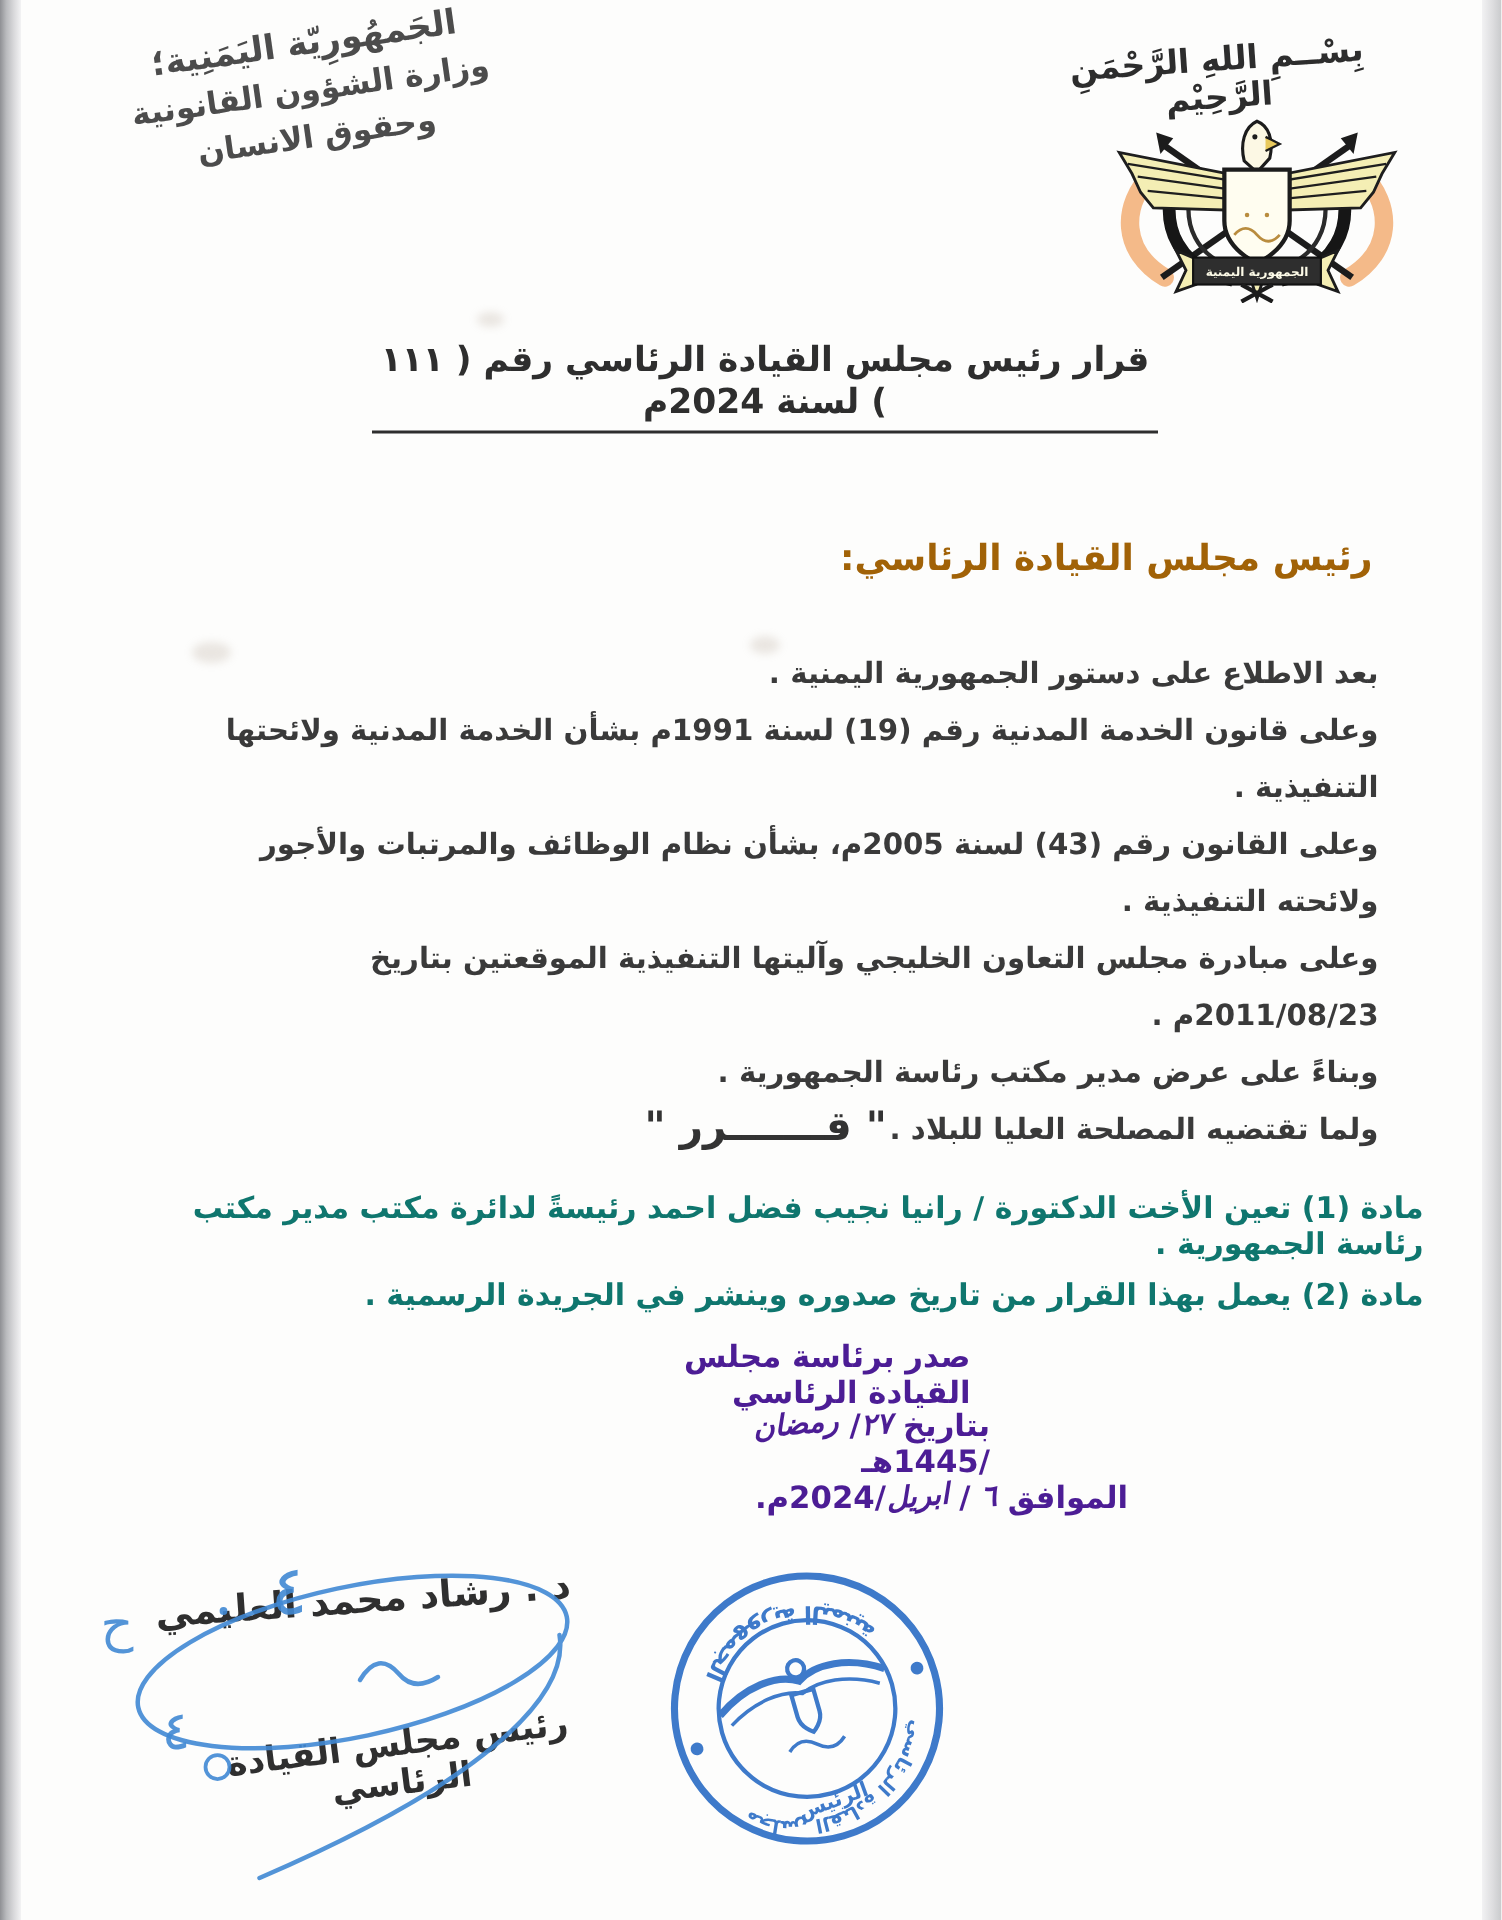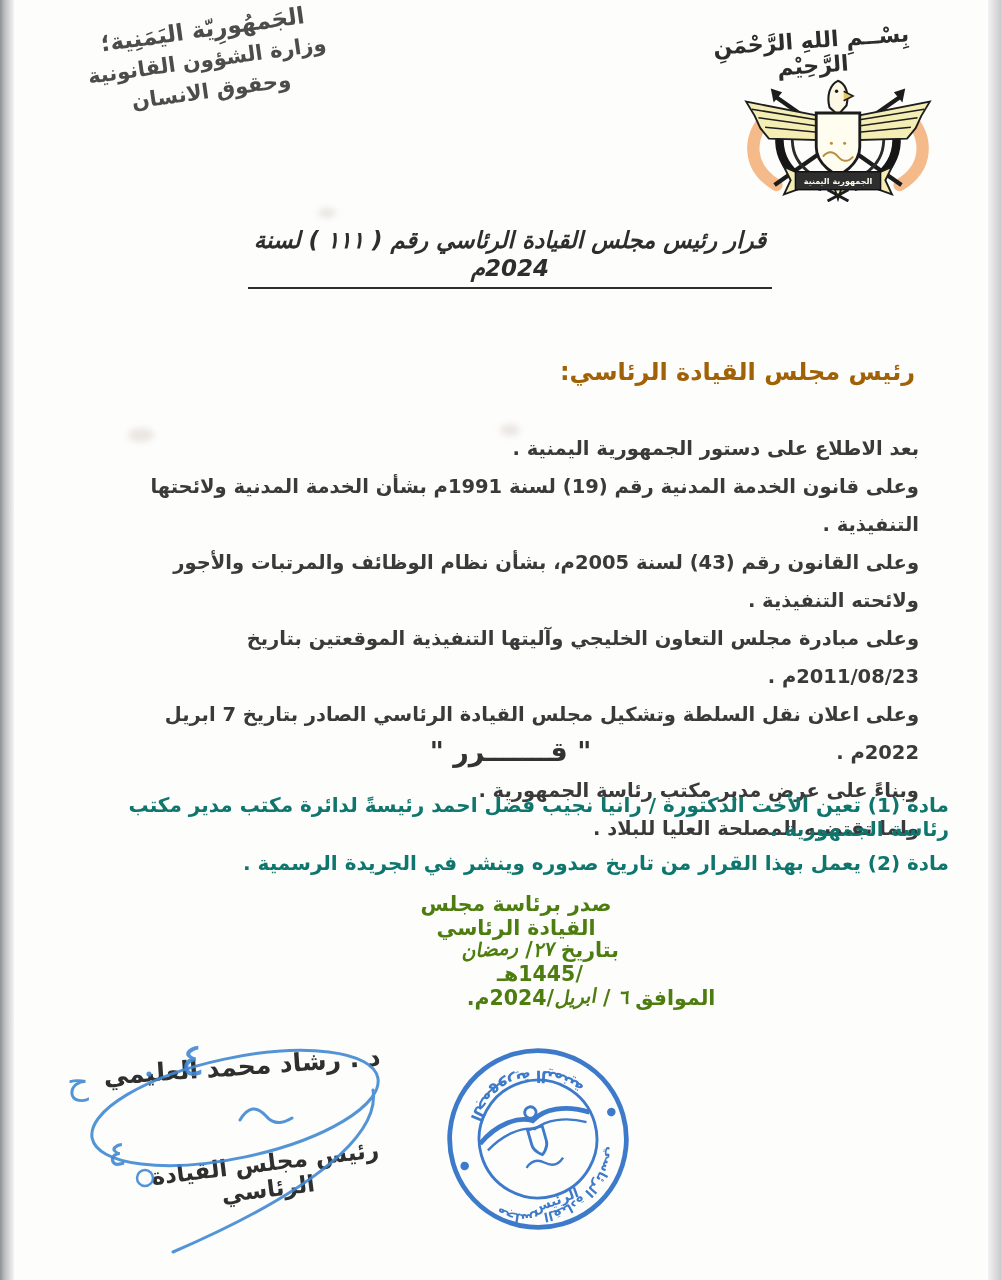--- a/index.html
+++ b/index.html
@@ -21,36 +21,36 @@
   .ministry-header .l1{font-size:23px;}
 
   .bismillah{left:688px;top:28px;width:248px;text-align:center;
     transform:rotate(-4deg);font-size:22px;color:#2d2d2d;font-weight:bold;}
 
   .emblem-svg{left:723px;top:60px;}
 
   .decree-title{left:248px;top:226px;width:524px;text-align:center;
     font-size:23px;color:#2e2e2e;font-weight:bold;line-height:28px;}
   .decree-title .tl{display:inline-block;border-bottom:2.5px solid #2e2e2e;
-    padding-bottom:5px;margin-bottom:5px;font-style:italic;}
+    padding-bottom:5px;margin-bottom:5px;}
 
   .salutation{right:86px;top:358px;font-size:24px;color:#a16207;font-weight:bold;}
 
   .preamble{right:82px;left:105px;top:430px;
     font-size:19.5px;line-height:38px;color:#3a3a3a;font-weight:bold;}
 
   .decision-word{left:398px;top:736px;width:225px;text-align:center;
     font-size:27px;letter-spacing:1px;color:#333;font-weight:bold;}
 
   .article{right:52px;left:70px;text-align:right;font-size:20px;
     color:#0f766e;font-weight:bold;}
   .article-1{top:793px;}
   .article-2{top:851px;}
 
-  .issued-line{position:absolute;text-align:center;color:#4d7c0f;font-weight:bold;font-size:20.5px;}
+  .issued-line{position:absolute;color:#4c1d95;font-weight:bold;font-size:20.5px;}
   .issued-1{left:385px;top:892px;width:262px;}
   .issued-2{left:420px;top:938px;width:240px;}
   .issued-3{left:430px;top:986px;width:322px;}
   .hand{display:inline-block;font-weight:600;font-style:italic;
     transform:rotate(-5deg) translateY(-1px);font-size:.95em;}
 
   .sig-name{left:92px;top:1052px;width:300px;text-align:center;
     font-size:25px;color:#2f2f2f;font-weight:bold;transform:rotate(-4deg);}
   .sig-title{left:123px;top:1150px;width:287px;text-align:center;
     font-size:23px;color:#2f2f2f;font-weight:bold;transform:rotate(-7deg);}
@@ -117,21 +117,20 @@
   <div><span class="tl">قرار رئيس مجلس القيادة الرئاسي رقم ( ١١١ ) لسنة 2024م</span></div>
 </div>
 
 <div class="abs salutation">رئيس مجلس القيادة الرئاسي:</div>
 
 <div class="abs preamble">
   <div>بعد الاطلاع على دستور الجمهورية اليمنية .</div>
   <div>وعلى قانون الخدمة المدنية رقم (19) لسنة 1991م بشأن الخدمة المدنية ولائحتها التنفيذية .</div>
   <div>وعلى القانون رقم (43) لسنة 2005م، بشأن نظام الوظائف والمرتبات والأجور ولائحته التنفيذية .</div>
   <div>وعلى مبادرة مجلس التعاون الخليجي وآليتها التنفيذية الموقعتين بتاريخ 2011/08/23م .</div>
-  <div>وعلى اعلان نقل السلطة وتشكيل مجلس القيادة الرئاسي الصادر بتاريخ 7 ابريل 2022م .</div>
   <div>وبناءً على عرض مدير مكتب رئاسة الجمهورية .</div>
   <div>ولما تقتضيه المصلحة العليا للبلاد .</div>
 </div>
 
 <div class="abs decision-word">" قـــــــرر "</div>
 
 <div class="abs article article-1">مادة (1) تعين الأخت الدكتورة / رانيا نجيب فضل احمد رئيسةً لدائرة مكتب مدير مكتب رئاسة الجمهورية .</div>
 <div class="abs article article-2">مادة (2) يعمل بهذا القرار من تاريخ صدوره وينشر في الجريدة الرسمية .</div>
 
 <div class="abs issued-line issued-1">صدر برئاسة مجلس القيادة الرئاسي</div>

